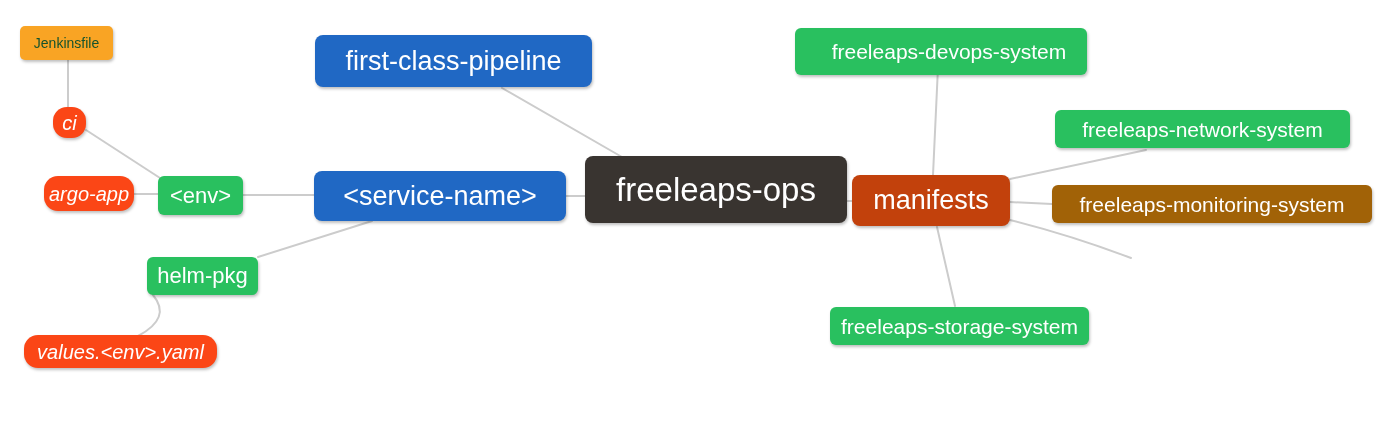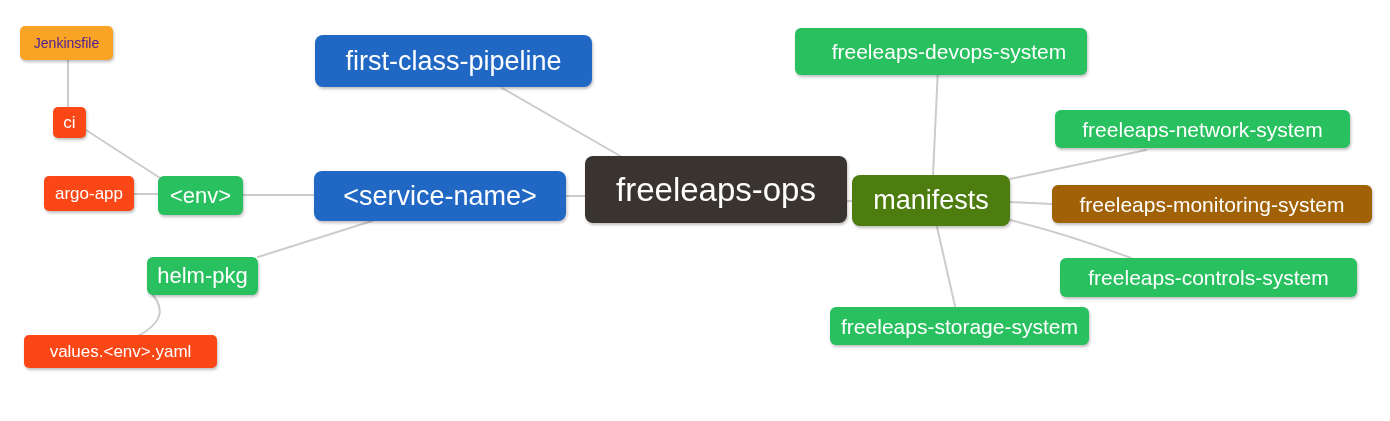--- a/index.html
+++ b/index.html
@@ -37,21 +37,21 @@
     line-height: 1;
     white-space: nowrap;
     box-shadow: 1px 2px 3px rgba(0,0,0,0.25);
     cursor: pointer;
     box-sizing: border-box;
   }
   
   .d-root { font-size: 33px; border-radius: 8px; }
   .d1     { font-size: 27px; border-radius: 8px; }
   .d2     { font-size: 21px; border-radius: 6px; }
-  .d3     { font-size: 17px; border-radius: 5px; }
+  .d3     { font-size: 20px; border-radius: 14px; font-style: italic; }
   .d4     { font-size: 14px; border-radius: 5px; }
 
   
   .n-jenkinsfile { left: 20px;   top: 26px;  width: 93px;  height: 34px; }
   .n-ci          { left: 53px;   top: 107px; width: 33px;  height: 31px; }
   .n-argo-app    { left: 44px;   top: 176px; width: 90px;  height: 35px; }
   .n-env         { left: 158px;  top: 176px; width: 85px;  height: 39px; font-size: 22px; }
   .n-helm-pkg    { left: 147px;  top: 257px; width: 111px; height: 38px; font-size: 22px; }
   .n-values      { left: 24px;    top: 335px; width: 193px; height: 33px; }
   .n-fcp         { left: 315px;  top: 35px;  width: 277px; height: 52px; }
@@ -79,43 +79,42 @@
     <path d="M502,88 L648,172" style="stroke: rgb(204, 204, 204);"></path>
     <path d="M566,196 L585,196" style="stroke: rgb(204, 204, 204);"></path>
     <path d="M845,201 L853,201" style="stroke: rgb(204, 204, 204);"></path>
     <path d="M933,175 L938,67" style="stroke: rgb(204, 204, 204);"></path>
     <path d="M1010,179 L1146,150" style="stroke: rgb(204, 204, 204);"></path>
     <path d="M1010,202 L1052,204" style="stroke: rgb(204, 204, 204);"></path>
     <path d="M1010,220 Q1070,235 1131,258" style="stroke: rgb(204, 204, 204);"></path>
     <path d="M937,227 L955,306" style="stroke: rgb(204, 204, 204);"></path>
   </svg>
 
-  <div class="node d4 n-jenkinsfile" style="background-color: rgb(249, 164, 36); color: #4c1d95;">Jenkinsfile</div>
+  <div class="node d4 n-jenkinsfile" style="background-color: rgb(249, 164, 36); color: #14532d;">Jenkinsfile</div>
 
   <div class="node d3 n-ci" style="background-color: rgb(251, 70, 22); color: rgb(255, 255, 255);">ci</div>
 
   <div class="node d3 n-argo-app" style="background-color: rgb(251, 70, 22); color: rgb(255, 255, 255);">argo-app</div>
 
   <div class="node d2 n-env" style="background-color: rgb(41, 192, 95); color: rgb(255, 255, 255);">&lt;env&gt;</div>
 
   <div class="node d2 n-helm-pkg" style="background-color: rgb(41, 192, 95); color: rgb(255, 255, 255);">helm-pkg</div>
 
   <div class="node d3 n-values" style="background-color: rgb(251, 70, 22); color: rgb(255, 255, 255);">values.&lt;env&gt;.yaml</div>
 
   <div class="node d1 n-fcp" style="background-color: rgb(32, 104, 196); color: rgb(255, 255, 255);">first-class-pipeline</div>
 
   <div class="node d1 n-service" style="background-color: rgb(32, 104, 196); color: rgb(255, 255, 255);">&lt;service-name&gt;</div>
 
   <div class="node d-root n-root" style="background-color: rgb(57, 52, 48); color: rgb(255, 255, 255);">freeleaps-ops</div>
 
-  <div class="node d1 n-manifests" style="background-color: #4d7c0f; color: rgb(255, 255, 255);">manifests</div>
+  <div class="node d1 n-manifests" style="background-color: #c2410c; color: rgb(255, 255, 255);">manifests</div>
 
   <div class="node d2 n-devops" style="background-color: rgb(41, 192, 95); color: rgb(255, 255, 255);">freeleaps-devops-system</div>
 
   <div class="node d2 n-network" style="background-color: rgb(41, 192, 95); color: rgb(255, 255, 255);">freeleaps-network-system</div>
 
   <div class="node d2 n-monitoring" style="background-color: #a16207; color: rgb(255, 255, 255);">freeleaps-monitoring-system</div>
 
-  <div class="node d2 n-controls" style="background-color: rgb(41, 192, 95); color: rgb(255, 255, 255);">freeleaps-controls-system</div>
 
   <div class="node d2 n-storage" style="background-color: rgb(41, 192, 95); color: rgb(255, 255, 255);">freeleaps-storage-system</div>
 
 </div>
 
 </body></html>

